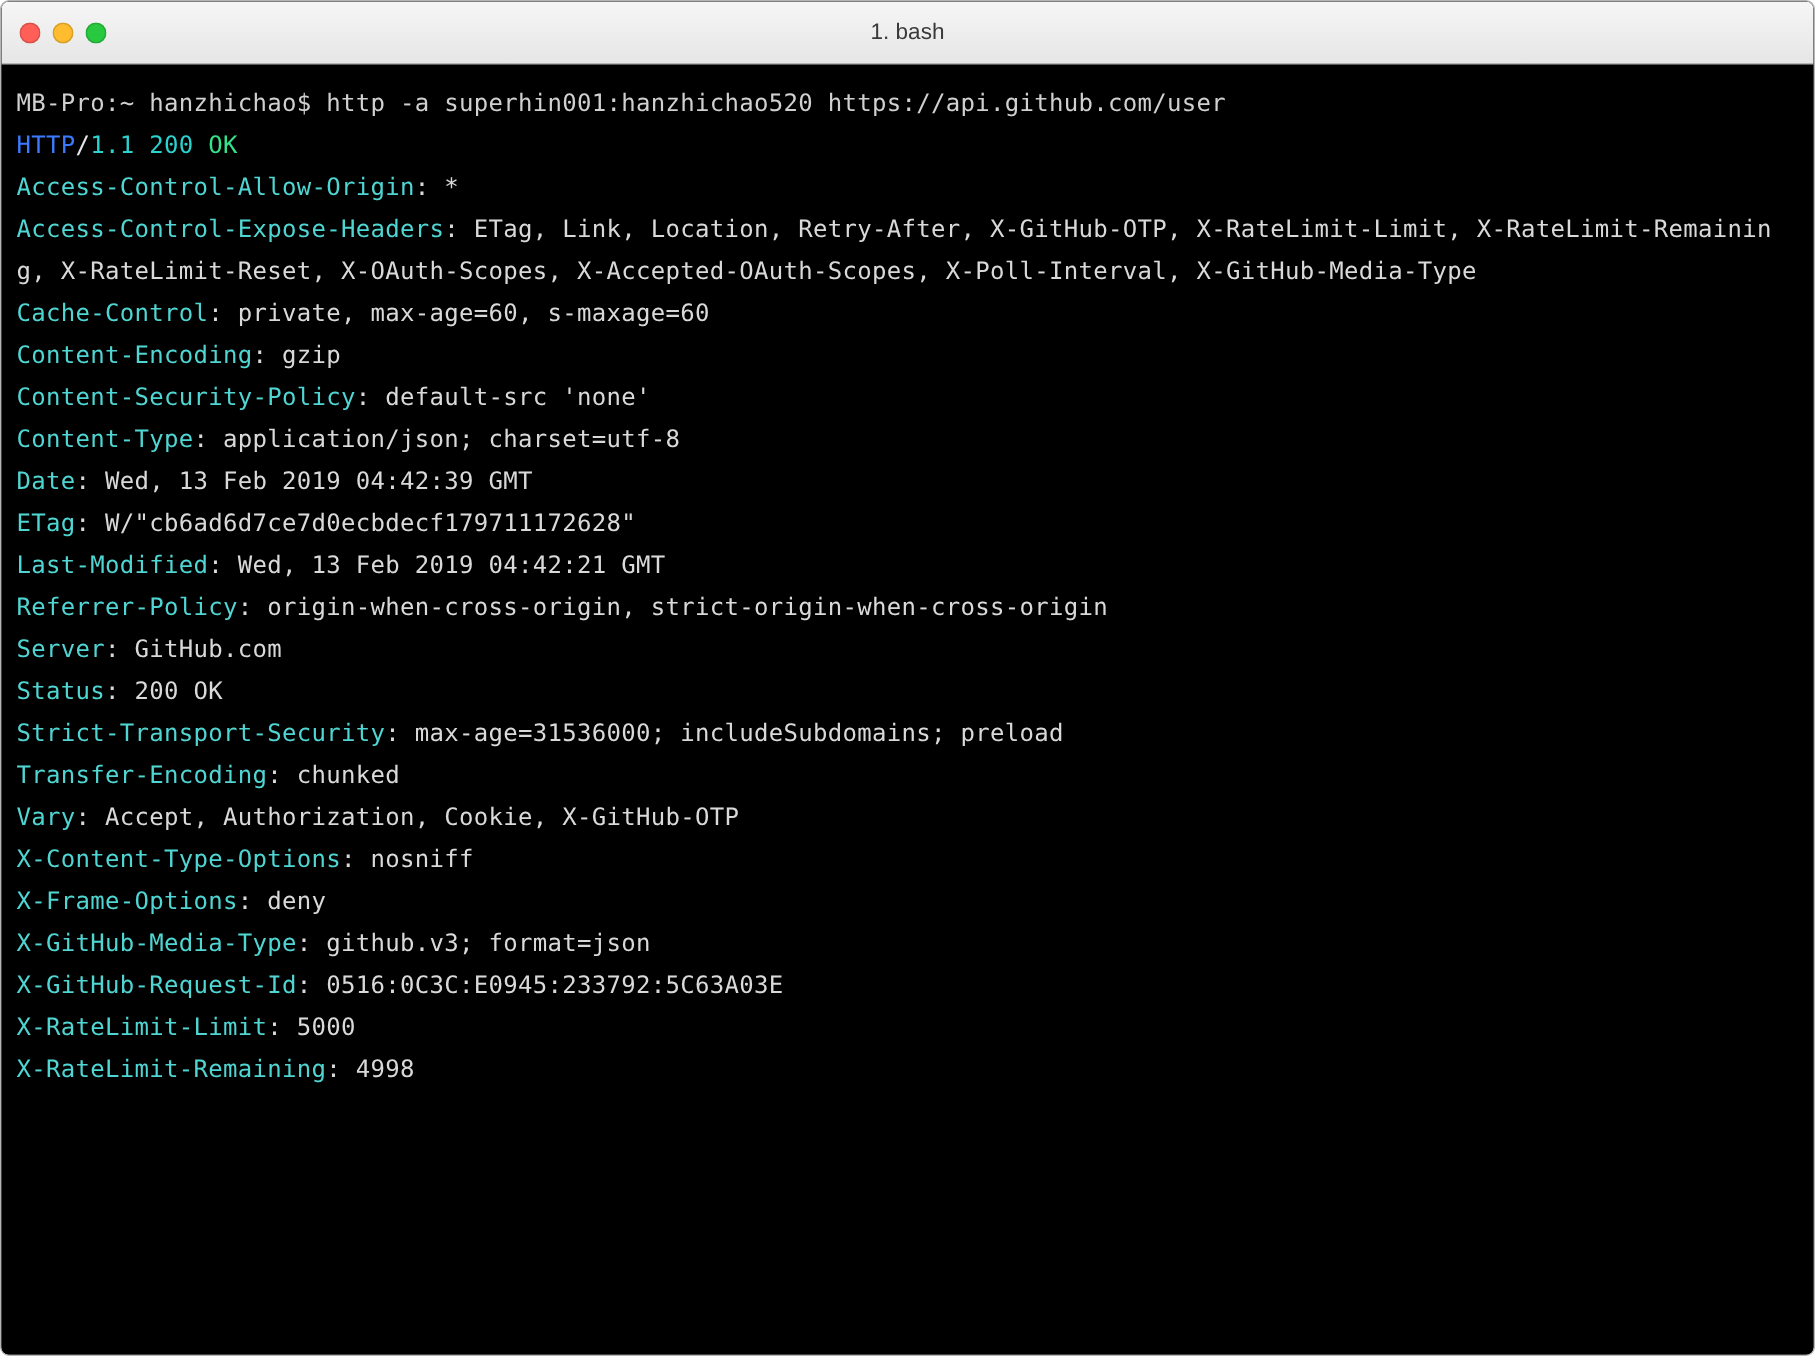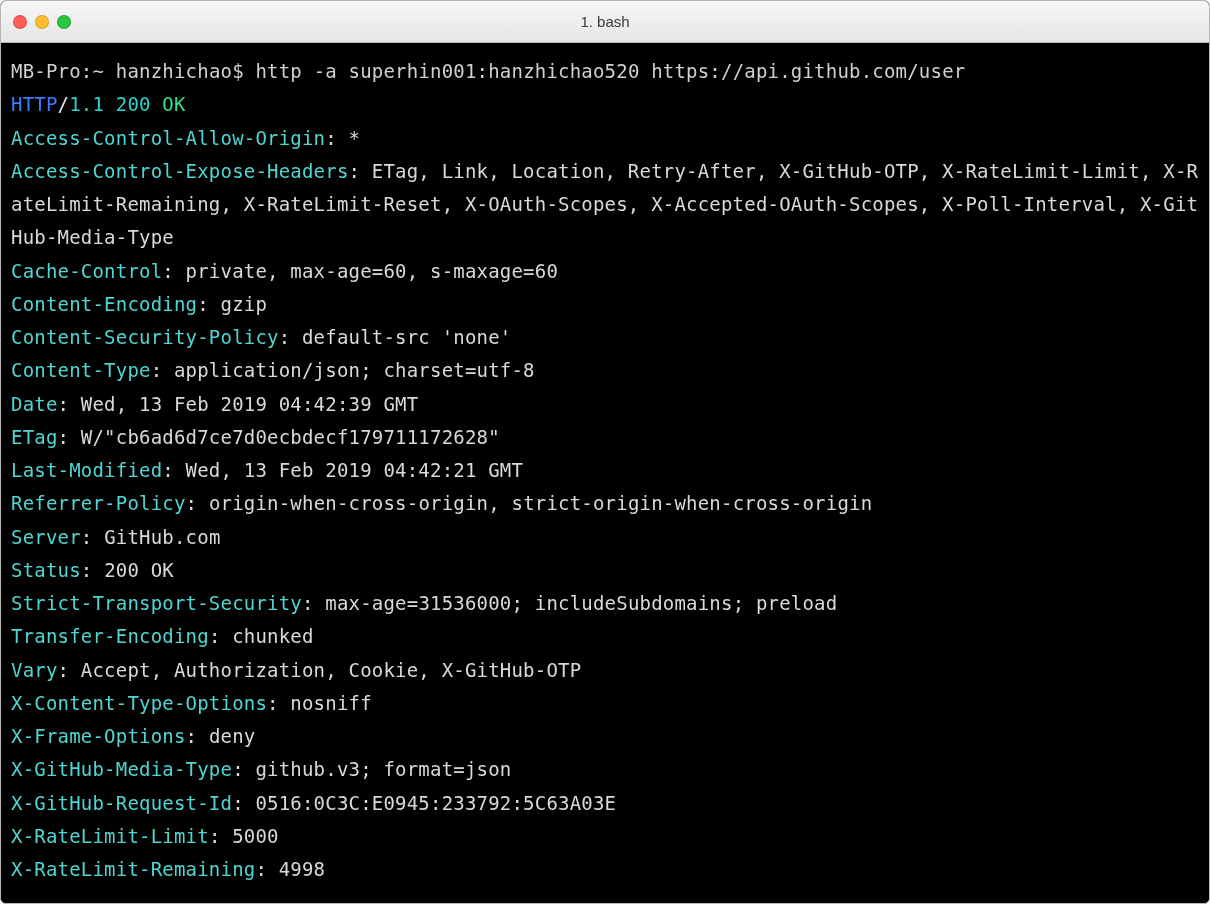--- a/index.html
+++ b/index.html
@@ -16,21 +16,21 @@
   .tl { width: 14px; height: 14px; border-radius: 50%; border: 0.5px solid rgba(0,0,0,0.15); }
   .tl-close { background: #ff5f57; }
   .tl-min { background: #febc2e; }
   .tl-max { background: #28c840; }
   .title {
     position: absolute; left: 0; right: 0; text-align: center; font-family: -apple-system, "Helvetica Neue", Arial, sans-serif;
     font-size: 15px; color: #3a3a3a; pointer-events: none;
   }
   .terminal {
     flex: 1; background: #000; color: #e8e8e8; padding: 12px 10px 10px 10px;
-    font-size: 19px; line-height: 1.75; white-space: pre-wrap; word-break: break-all;
+    font-size: 16px; line-height: 1.75; white-space: pre-wrap; word-break: break-all;
     letter-spacing: 0.2px;
     font-family: "Menlo", "Monaco", "Consolas", monospace;
   }
   .prompt { color: #d0d0d0; }
   .cmd { color: #d0d0d0; }
   .blue { color: #3a7bff; }
   .cyan { color: #2bd3cf; }
   .green { color: #34e28b; }
   .white { color: #e8e8e8; }
   .hdr { color: #4fd6d3; }

